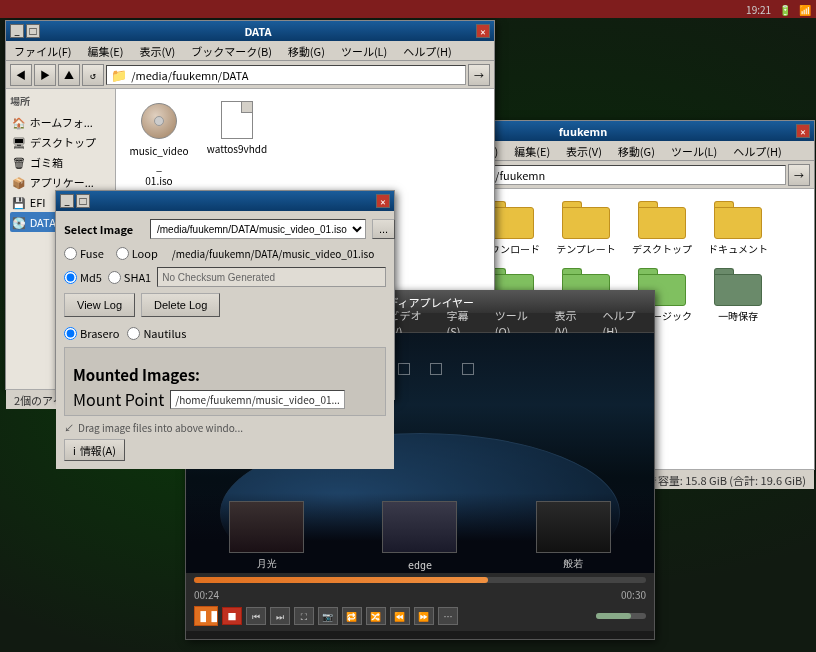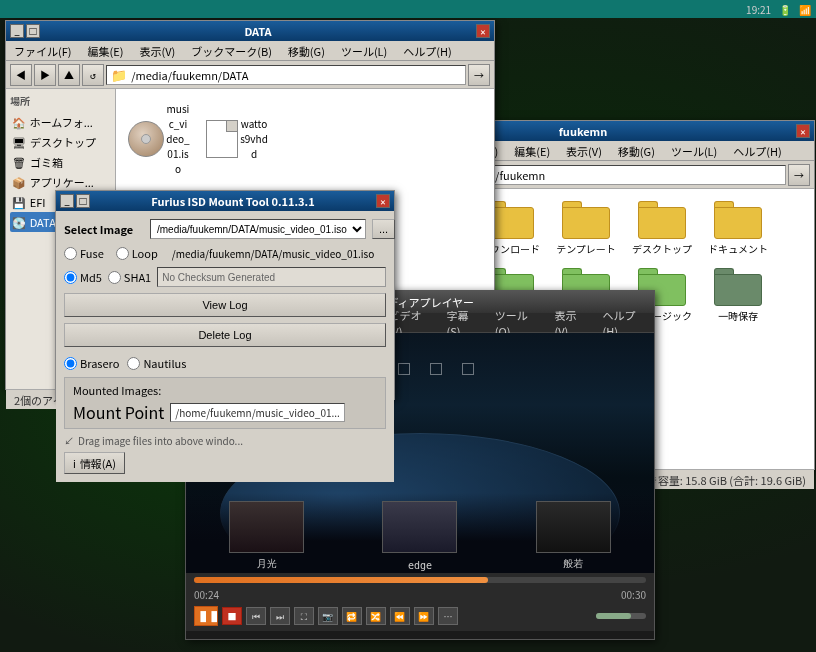--- a/index.html
+++ b/index.html
@@ -152,21 +152,21 @@
       padding: 8px;
       display: flex;
       flex-wrap: wrap;
       align-content: flex-start;
       gap: 8px;
       overflow-y: auto;
     }
     .file-item {
       width: 70px;
       display: flex;
-      flex-direction: row;
+      flex-direction: column;
       align-items: center;
       gap: 2px;
       cursor: pointer;
       padding: 4px;
       border-radius: 2px;
     }
     .file-item-name {
       font-size: 10px;
       text-align: center;
       word-break: break-all;
@@ -286,21 +286,20 @@
       border: 1px inset #999;
       background: #e0dcd4;
       font-size: 10px;
       padding: 0 4px;
       color: #666;
     }
     .btn-row {
       display: flex;
       gap: 6px;
       margin-bottom: 8px;
-      flex-direction: column;
     }
     .mount-btn-lg {
       height: 24px;
       padding: 0 12px;
       border: 1px outset #aaa;
       background: linear-gradient(to bottom, #e0dcd4, #c8c4bc);
       cursor: pointer;
       font-size: 11px;
     }
     .burn-row {
@@ -308,21 +307,21 @@
       align-items: center;
       gap: 8px;
       margin-bottom: 6px;
     }
     .mounted-section {
       border: 1px solid #aaa;
       padding: 4px 8px;
       background: #c8c4bc;
       margin-bottom: 4px;
     }
-    .mounted-label { font-weight: normal; font-size: 11px; margin-bottom: 2px; }
+    .mounted-label { font-weight: bold; font-size: 15px; margin-bottom: 2px; margin-top: 12px; }
     .mounted-value { font-size: 10px; color: #333; background: white; padding: 1px 4px; border: 1px inset #999; }
     .drag-hint {
       font-size: 10px;
       color: #555;
       margin-top: 4px;
       display: flex;
       align-items: center;
       gap: 4px;
     }
     .info-btn {
@@ -626,21 +625,21 @@
     }
     .vlc-spacer { flex: 1; }
 
     
     #topbar {
       position: absolute;
       top: 0;
       left: 0;
       right: 0;
       height: 18px;
-      background: #0f766e;
+      background: #7f1d1d;
       display: flex;
       align-items: center;
       justify-content: flex-end;
       padding: 0 4px;
       gap: 8px;
       z-index: 200;
       font-size: 10px;
       color: #ccc;
     }
 
@@ -755,21 +754,20 @@
     <span>2個のアイテム</span>
   </div>
 </div>
 
 <div class="window" id="win-mount">
   <div class="titlebar">
     <div class="titlebar-btns">
       <div class="titlebar-btn btn-min">_</div>
       <div class="titlebar-btn btn-max">□</div>
     </div>
-    <div class="titlebar-title">Furius ISD Mount Tool 0.11.3.1</div>
     <div class="titlebar-btns">
       <div class="titlebar-btn btn-close">✕</div>
     </div>
   </div>
   <div class="mount-body">
     <div class="mount-row">
       <span class="mount-label">Select Image</span>
       <select class="mount-select">
         <option>/media/fuukemn/DATA/music_video_01.iso</option>
       </select>

